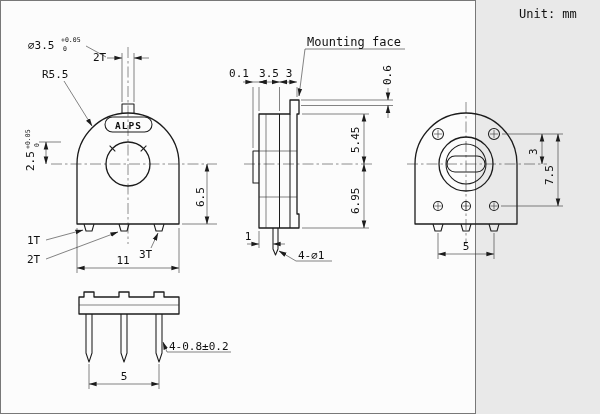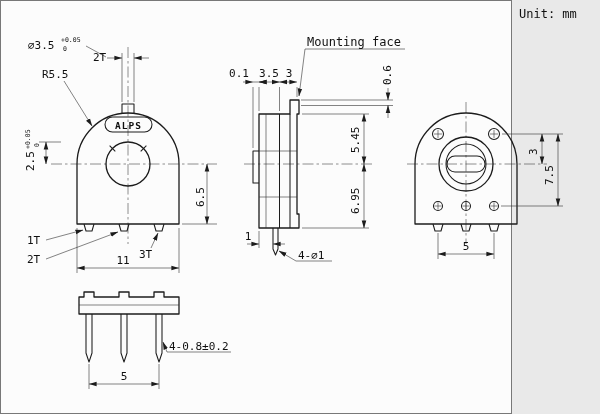--- a/index.html
+++ b/index.html
@@ -1,16 +1,16 @@
 <!DOCTYPE html>
 <html><head>
 <meta charset="utf-8">
 <style>
   html,body{margin:0;padding:0;background:#e9e9e9;}
-  #page{width:512px;height:414px;background:#fcfcfc;position:relative;
+  #page{width:476px;height:414px;background:#fcfcfc;position:relative;
         border:1px solid #787878;box-sizing:border-box;
         font-family:"DejaVu Sans Mono", monospace;}
   svg{display:block}
   .ol  {stroke:#1c1c1c;stroke-width:1.3;fill:none;stroke-linejoin:round}
   .ol2 {stroke:#1c1c1c;stroke-width:1.05;fill:none;stroke-linejoin:round}
   .thin{stroke:#303030;stroke-width:0.6;fill:none}
   .cl  {stroke:#303030;stroke-width:0.55;fill:none;stroke-dasharray:11 3 2.5 3}
   text {font-family:"DejaVu Sans Mono", monospace;fill:#101010}
   .t11{font-size:11px}
   .t12{font-size:12px}

